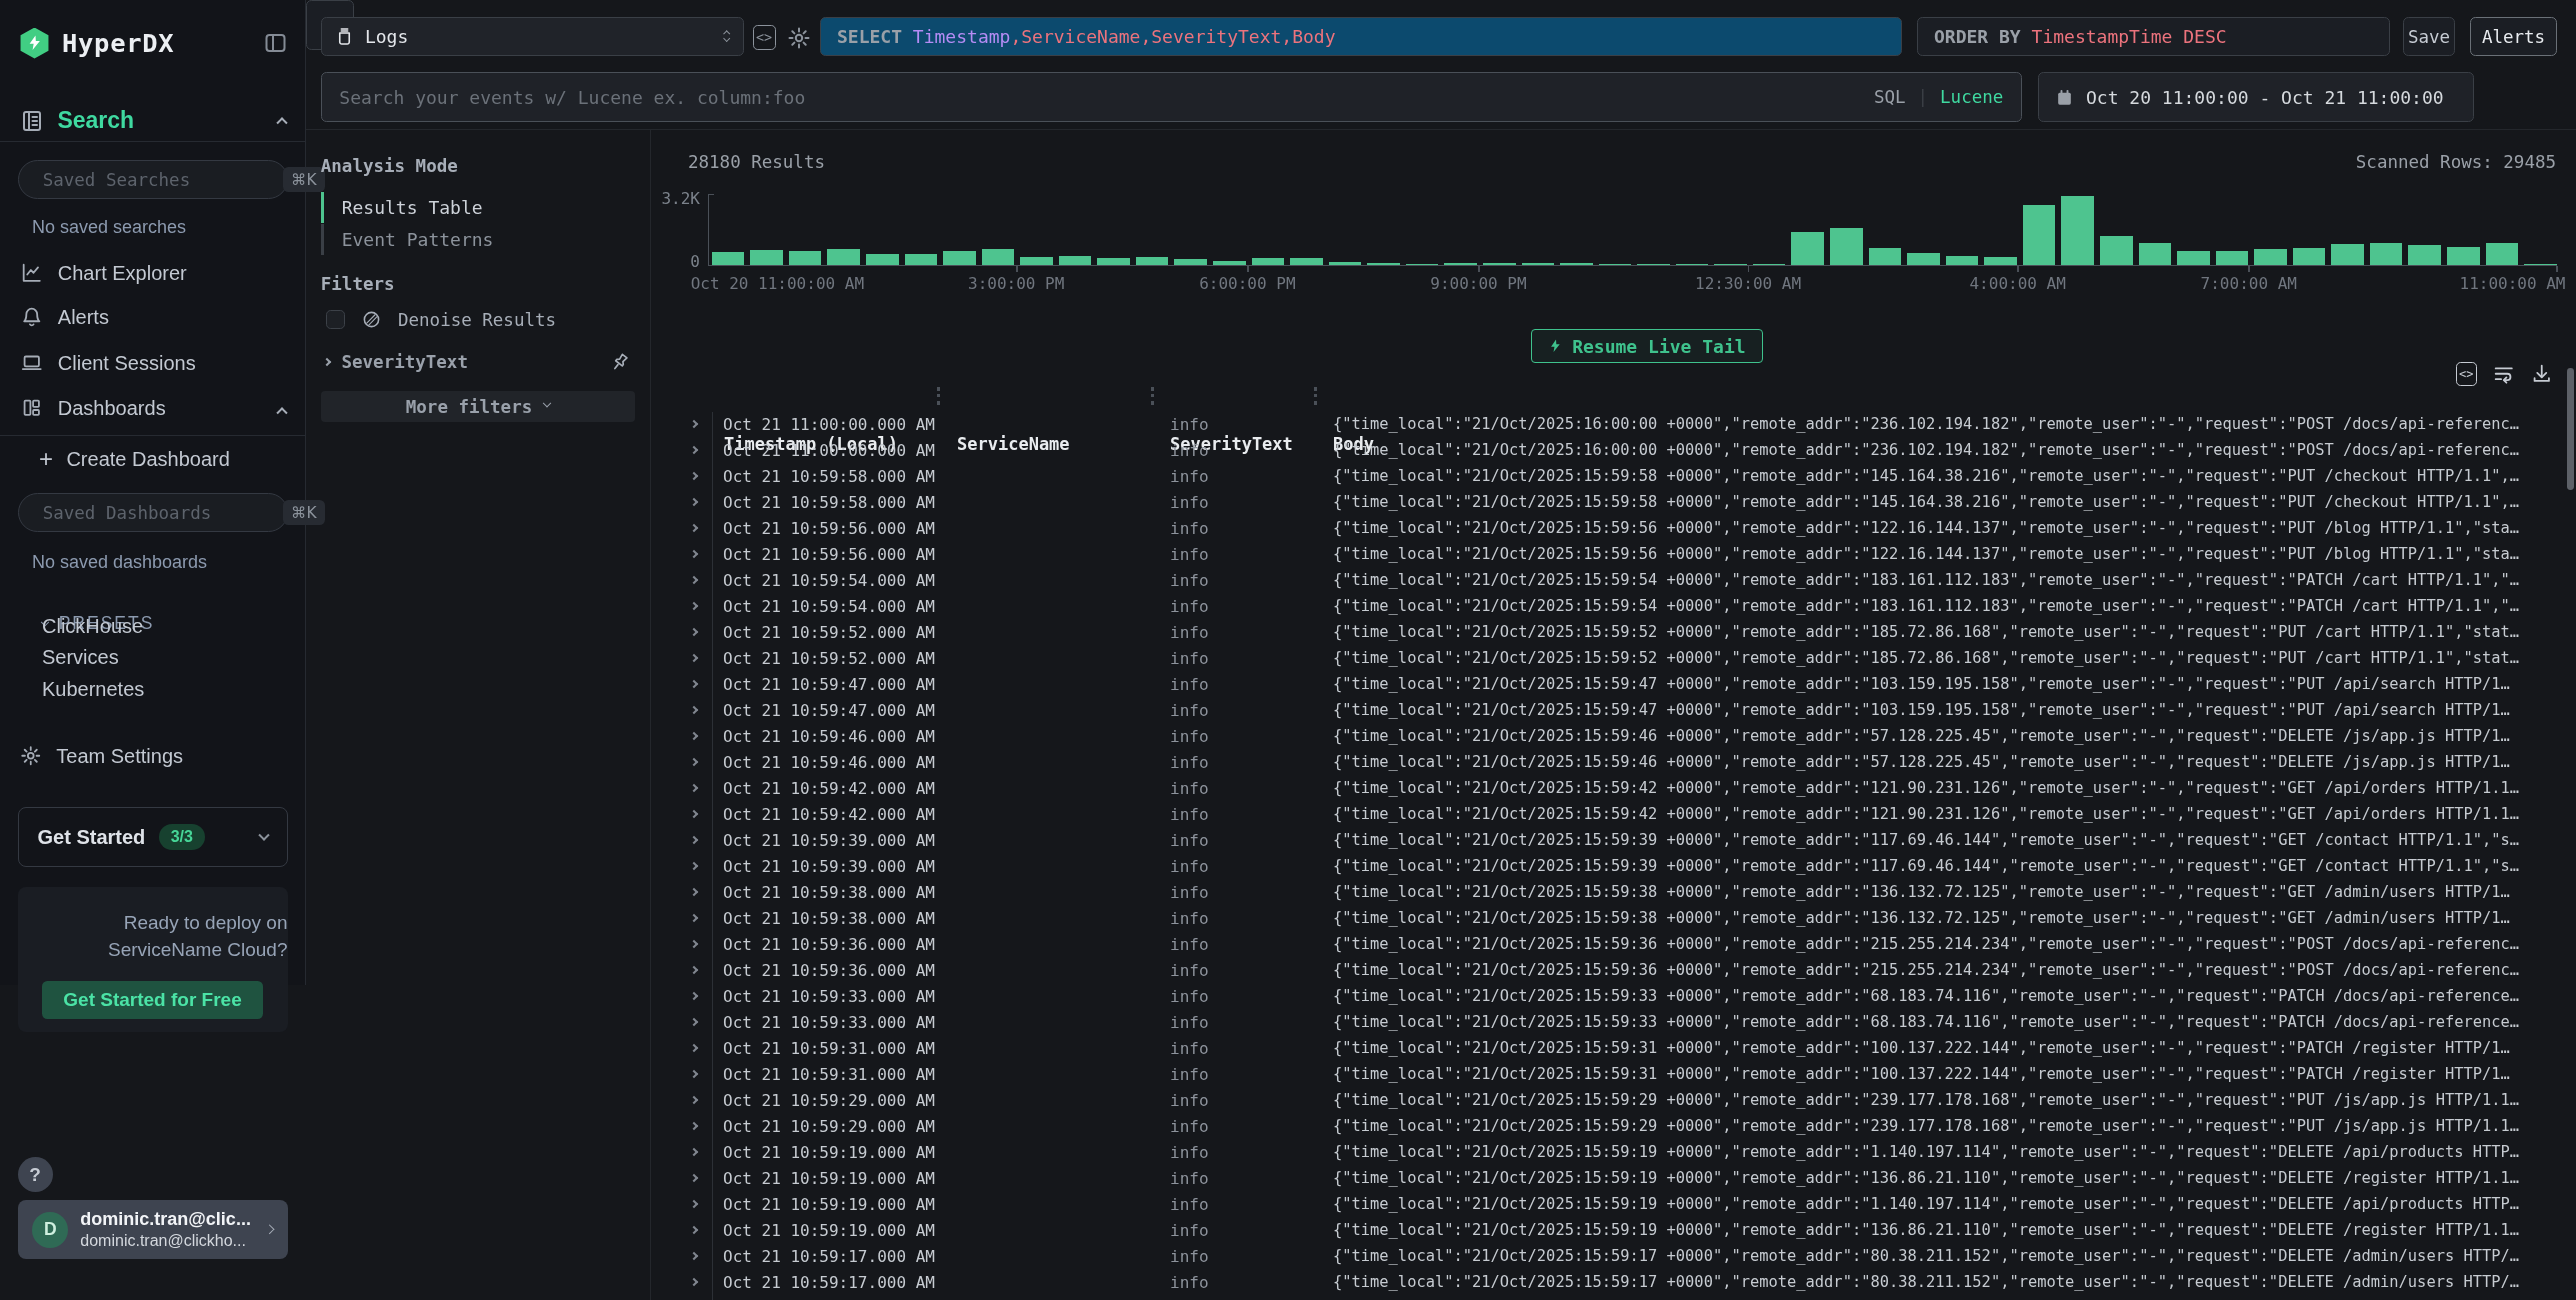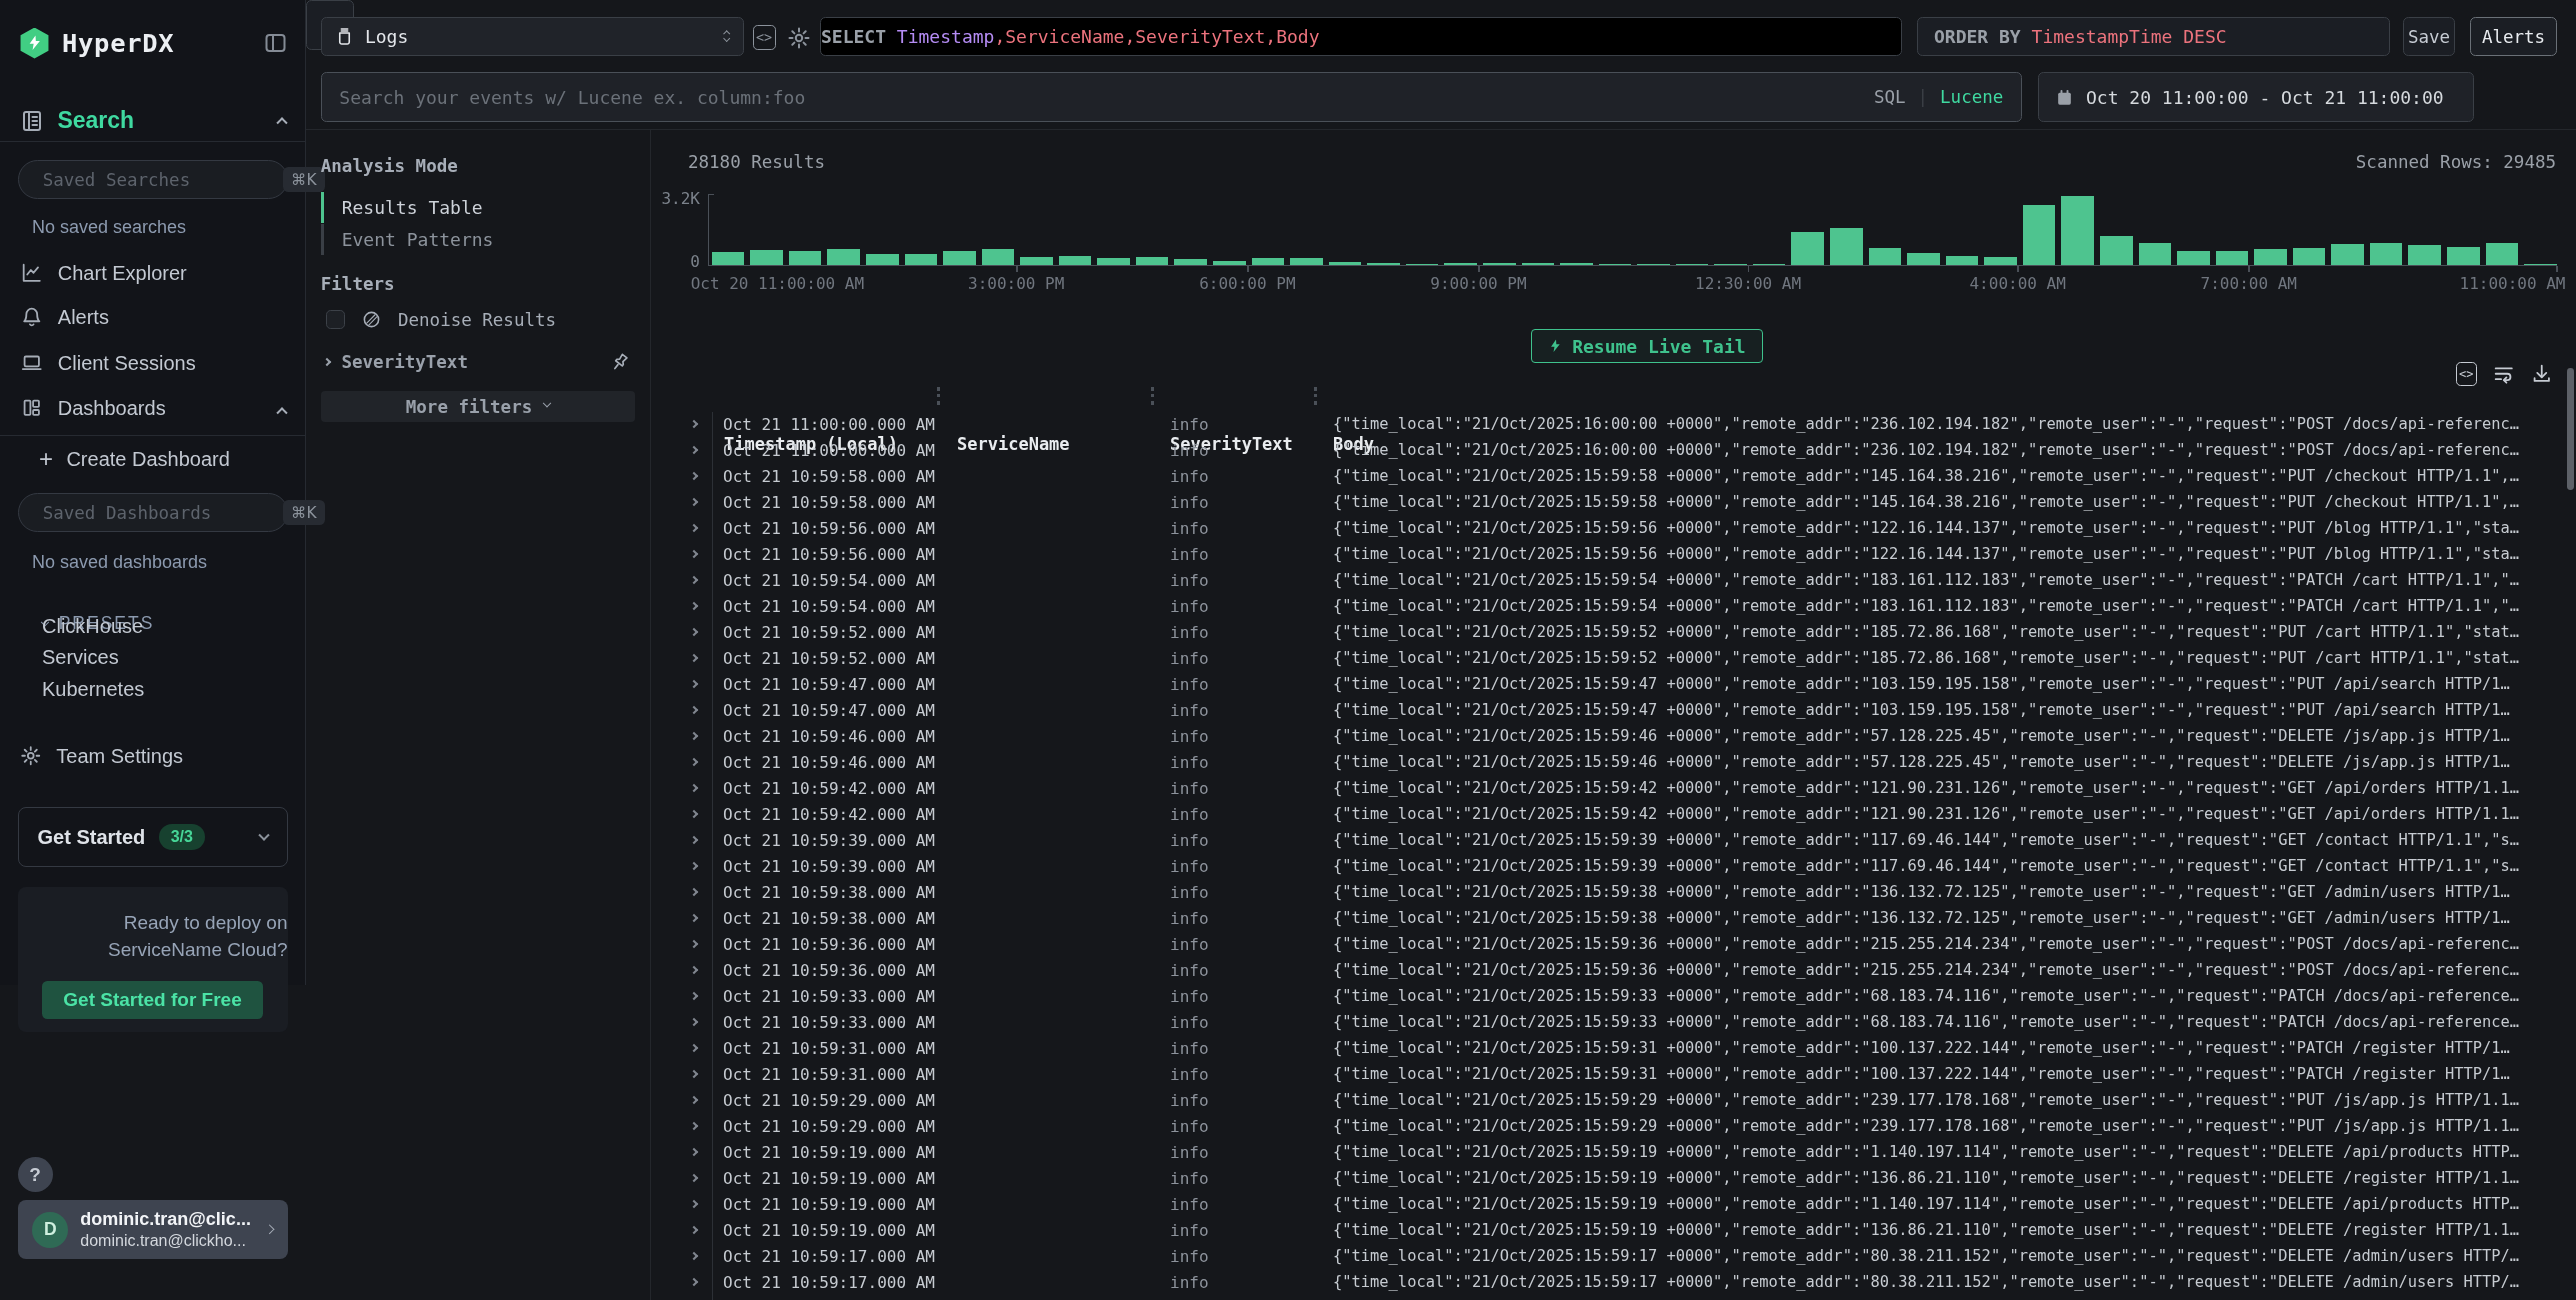--- a/index.html
+++ b/index.html
@@ -60,21 +60,21 @@
   .user-chip .cv{margin-left:auto;color:#A7AEB8;width:6.7px;height:6.7px;border-width:1.7px;}
 
   
   .topbar{position:absolute;left:306px;top:0;right:0;height:129px;}
   .box{position:absolute;background:var(--inp);border:0.7px solid var(--inp-b);border-radius:5.4px;display:flex;align-items:center;font-size:18px;}
   .logs-select{left:14.8px;top:17px;width:423px;height:39px;padding:0 13.4px;gap:10.7px;background:#202329;color:#E3E6EA;}
   .logs-select .updown{margin-left:auto;display:flex;flex-direction:column;gap:3.4px;color:#8C939C;}
   .updown .cv{width:5.4px;height:5.4px;border-width:1.3px;}
   .icon-btn{position:absolute;top:24px;width:28px;height:27px;color:#8C939C;display:flex;align-items:center;justify-content:center;}
   .codebox{border:1.3px solid #8C939C;border-radius:4.7px;width:23px;height:25.5px;font-size:13.4px;display:flex;align-items:center;justify-content:center;}
-  .select-input{left:514px;top:17px;width:1082px;height:39px;padding:0 0;background:#000000;}
+  .select-input{left:514px;top:17px;width:1082px;height:39px;padding:0 16px;background:#0c4a6e;}
   .order-input{left:1611px;top:17px;width:473px;height:39px;padding:0 16px;background:#1B1E24;}
   .kw{color:#9AA0A8;font-weight:bold;white-space:pre;}
   .c-purple{color:var(--purple);white-space:pre;}
   .c-salmon{color:var(--salmon);white-space:pre;}
   .tb-btn{position:absolute;top:17px;height:39px;border:0.7px solid var(--inp-b);border-radius:5.4px;background:#1B1E24;display:flex;align-items:center;justify-content:center;font-size:17.5px;color:#C6CBD3;}
   .save-btn{left:2097px;width:52px;}
   .alerts-btn{left:2164px;width:87px;border-color:#6A7077;color:#E9ECF0;}
   .search-input{left:14.8px;top:72px;width:1701px;height:50px;border-color:var(--inp-b2);background:#1F2228;padding:0 17.5px;}
   .search-input input{flex:1;background:transparent;border:0;outline:none;color:var(--txt);font:18px "DejaVu Sans Mono","Liberation Mono",monospace;}
   .search-input input::placeholder{color:#6B7179;}

